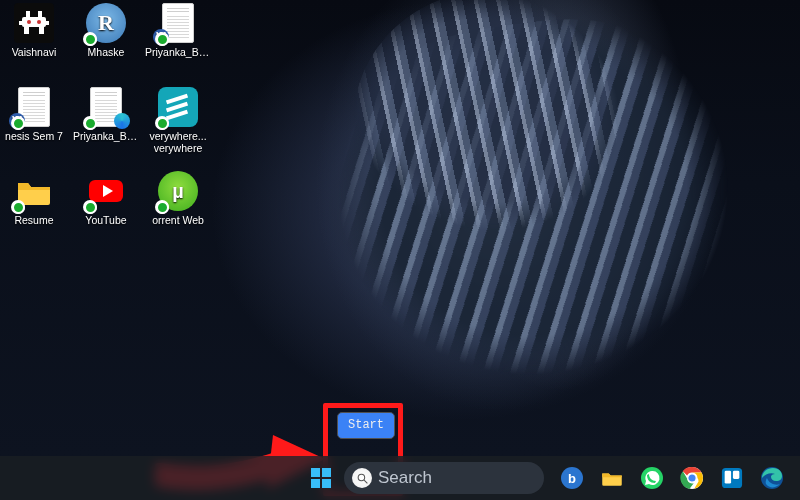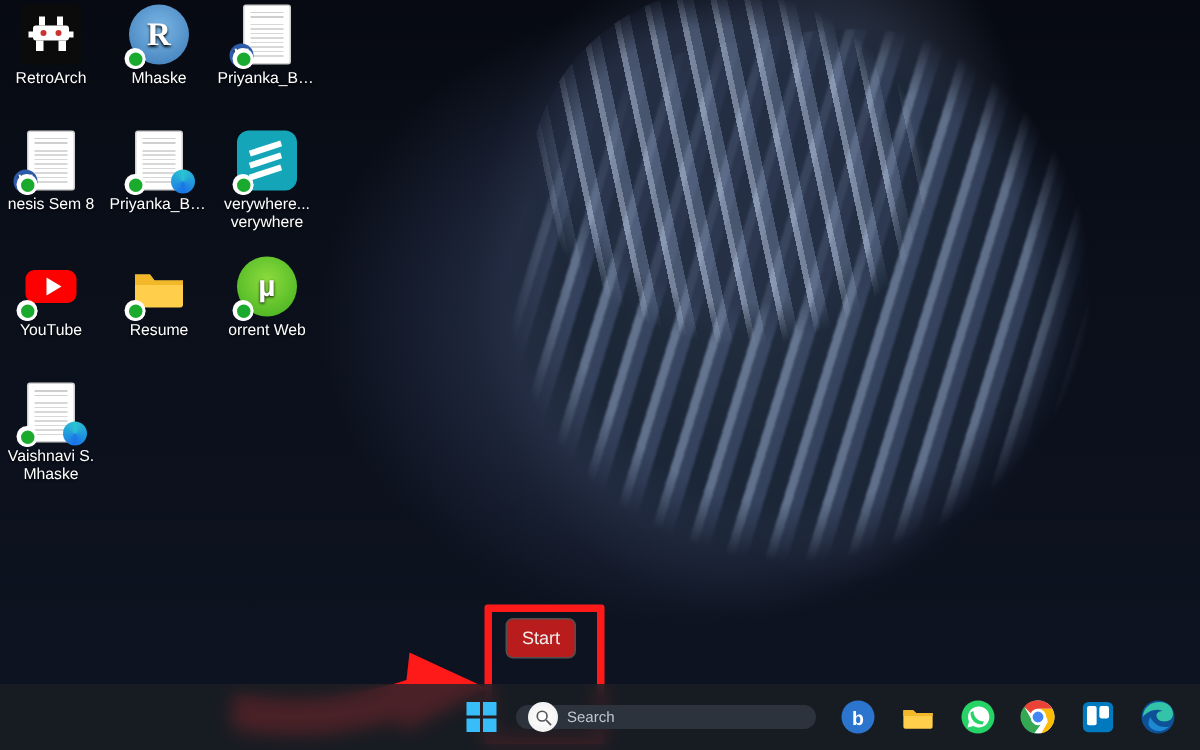--- a/index.html
+++ b/index.html
@@ -78,23 +78,24 @@
     background:repeating-linear-gradient(#d8d8d8 0 1px, transparent 1px 3px);}
   .doc-word-badge{ position:absolute; left:-5px; bottom:-2px; width:16px; height:16px;
     border-radius:50%; background:#2e5cab; color:#fff; font-size:10px; font-weight:700;
     display:flex; align-items:center; justify-content:center;}
   .doc-edge-badge{ position:absolute; right:-4px; bottom:-2px; width:16px; height:16px;
     border-radius:50%; background:conic-gradient(#2bc3d2,#1a73e8,#2bc3d2);}
 
   
   .tooltip{
     position:absolute; left:337px; top:412px;
-    background:#b91c1c; color:#eee; font-size:12px;
+    background:#3b82f6; color:#eee; font-size:12px;
     padding:5px 10px 6px; border-radius:5px;
     border:1px solid #505050;
+    font-family:Liberation Mono, monospace;
   }
 
   
   .anno-box{
     position:absolute; left:323px; top:403px;
     width:80px; height:93px; border:5px solid #ff1a1a; border-radius:2px;
     pointer-events:none;
   }
   .anno-arrow{
     position:absolute; left:155px; top:415px; width:178px; height:78px;
@@ -107,23 +108,23 @@
     background:#1d232bcc; backdrop-filter:blur(6px);
     display:flex; align-items:center; justify-content:center; gap:6px;
     padding:0 10px;
   }
   .tb-left-spacer{ width:330px; } 
   .tbtn{
     width:40px; height:40px; border-radius:5px; display:flex; align-items:center; justify-content:center;
     cursor:pointer;
   }
   .search{
-    height:16px; min-width:200px; flex:0 0 200px;
+    height:32px; min-width:200px; flex:0 0 200px;
     background:#2c333d; border-radius:16px; display:flex; align-items:center;
-    padding:0 10px 0 8px; gap:6px; color:#bfc6d0; font-size:10px;
+    padding:0 10px 0 8px; gap:6px; color:#bfc6d0; font-size:17px;
   }
   .search .sicon{ width:20px; height:20px; border-radius:50%;
     background:radial-gradient(#fff,#eee); display:flex; align-items:center; justify-content:center;}
   .tb-icons{ display:flex; align-items:center; gap:4px; margin-left:4px;}
   .tb-icons .tbtn{ width:36px; height:36px; }
   .bing{ width:22px; height:22px; border-radius:50%; background:#2b75cf;
     display:flex; align-items:center; justify-content:center; color:#fff; font-weight:700; font-size:13px;}
 </style>
 </head>
 <body>
@@ -141,21 +142,21 @@
             <rect x="29" y="18" width="6" height="4"></rect>
             <circle cx="15" cy="19" r="2" fill="#c33"></circle>
             <circle cx="25" cy="19" r="2" fill="#c33"></circle>
             <rect x="12" y="8" width="4" height="6"></rect>
             <rect x="24" y="8" width="4" height="6"></rect>
             <rect x="10" y="24" width="5" height="7"></rect>
             <rect x="25" y="24" width="5" height="7"></rect>
           </g>
         </svg>
     </div>
-    <span class="lbl">RetroArch</span>
+    <span class="lbl">Vaishnavi</span>
   </div>
 
   <div class="ditem">
     <div class="tile" style="background:radial-gradient(circle at 50% 40%,#7bb7e6,#3b79b6);border-radius:50%">
       <span style="color:#fff;font:700 22px/1 Georgia,serif">R</span>
       <span class="sync"></span>
     </div>
     <span class="lbl">Mhaske</span>
   </div>
 
@@ -167,21 +168,21 @@
     </div>
     <span class="lbl">Priyanka_Ba...</span>
   </div>
 
   <div class="ditem">
     <div class="tile">
       <div class="doc-page"></div>
       <span class="doc-word-badge">W</span>
       <span class="sync"></span>
     </div>
-    <span class="lbl">nesis Sem 8</span>
+    <span class="lbl">nesis Sem 7</span>
   </div>
 
 
   <div class="ditem">
     <div class="tile">
       <div class="doc-page"></div>
       <span class="doc-edge-badge"></span>
       <span class="sync"></span>
     </div>
     <span class="lbl">Priyanka_Ba...</span>
@@ -198,56 +199,47 @@
         </svg>
       <span class="sync"></span>
     </div>
     <span class="lbl">verywhere...</span>
     <span class="lbl2">verywhere</span>
   </div>
 
   <div class="ditem">
     <div class="tile">
       <svg viewBox="0 0 40 40">
+          <path d="M4 12h10l3 4h19v16a2 2 0 0 1-2 2H6a2 2 0 0 1-2-2z" fill="#ffcf4b"></path>
+          <path d="M4 12h10l3 4h19v3H4z" fill="#f2b829"></path>
+        </svg>
+      <span class="sync"></span>
+    </div>
+    <span class="lbl">Resume</span>
+  </div>
+
+  <div class="ditem">
+    <div class="tile">
+      <svg viewBox="0 0 40 40">
           <rect x="3" y="9" width="34" height="22" rx="6" fill="#ff0000"></rect>
           <path d="M17 14v12l10-6z" fill="#fff"></path>
         </svg>
       <span class="sync"></span>
     </div>
     <span class="lbl">YouTube</span>
   </div>
 
   <div class="ditem">
-    <div class="tile">
-      <svg viewBox="0 0 40 40">
-          <path d="M4 12h10l3 4h19v16a2 2 0 0 1-2 2H6a2 2 0 0 1-2-2z" fill="#ffcf4b"></path>
-          <path d="M4 12h10l3 4h19v3H4z" fill="#f2b829"></path>
-        </svg>
-      <span class="sync"></span>
-    </div>
-    <span class="lbl">Resume</span>
-  </div>
-
-  <div class="ditem">
     <div class="tile" style="background:radial-gradient(circle at 50% 40%,#8edc3e,#3fae1e);border-radius:50%">
       <span style="color:#fff;font:700 20px/1 Arial">µ</span>
       <span class="sync"></span>
     </div>
     <span class="lbl">orrent Web</span>
   </div>
 
-  <div class="ditem">
-    <div class="tile">
-      <div class="doc-page"></div>
-      <span class="doc-edge-badge"></span>
-      <span class="sync"></span>
-    </div>
-    <span class="lbl">Vaishnavi S.</span>
-    <span class="lbl2">Mhaske</span>
-  </div>
 
 </div>
 
 <div class="tooltip">
   <span>Start</span>
 </div>
 
 <div class="anno-box"></div>
 <svg class="anno-arrow" viewBox="0 0 178 78">
   <path d="M5 60 Q 60 70 125 48" stroke="#ff1a1a" stroke-width="24" fill="none" stroke-linecap="round"></path>

